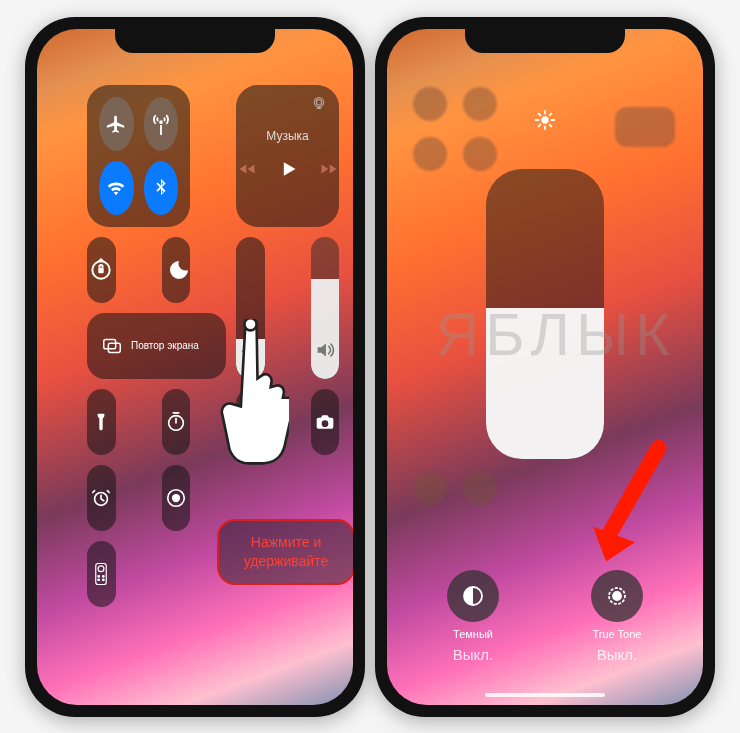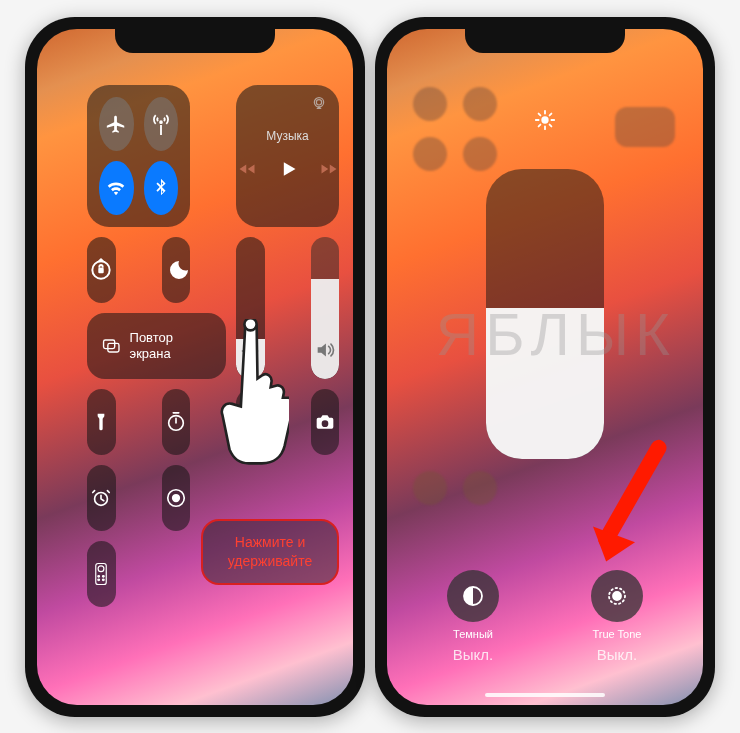--- a/index.html
+++ b/index.html
@@ -127,21 +127,21 @@
   .music-ctrls { display:flex; gap:22px; align-items:center; }
   .slider-fill {
     position:absolute; left:0; right:0; bottom:0;
     background: rgba(245,245,245,0.95);
     border-radius: 0 0 22px 22px;
   }
   .slider-icon { position:absolute; left:50%; transform:translateX(-50%); }
   .screen-mirror {
     display:flex; align-items:center; gap:8px;
     padding: 0 14px; width:100%; justify-content:flex-start;
-    font-size: 13px; line-height:1.2;
+    font-size: 10px; line-height:1.2;
   }
 
   
   .brightness-big {
     position:absolute; left:50%; top:140px; transform:translateX(-50%);
     width: 118px; height: 290px;
     background: rgba(20,20,20,0.5);
     border-radius: 36px;
     overflow:hidden;
   }
@@ -173,21 +173,21 @@
     position:absolute; bottom:8px; left:50%; transform:translateX(-50%);
     width:120px; height:4px; border-radius:2px; background:rgba(255,255,255,0.85);
   }
 
   
   .hand {
     position:absolute; top:290px; left:182px; width:70px;
     z-index:60; pointer-events:none;
   }
   .hint-box {
-    position:absolute; bottom:120px; left:164px;
+    position:absolute; bottom:120px; left:180px;
     width:138px; height:66px;
     border:2px solid #d82020;
     border-radius:18px;
     background: rgba(30,30,30,0.5);
     display:flex; align-items:center; justify-content:center;
     text-align:center; color:#ff4030; font-size:14px; line-height:1.3;
     z-index:60;
   }
   .arrow {
     position:absolute; top:410px; left:196px; width:90px; height:140px;

